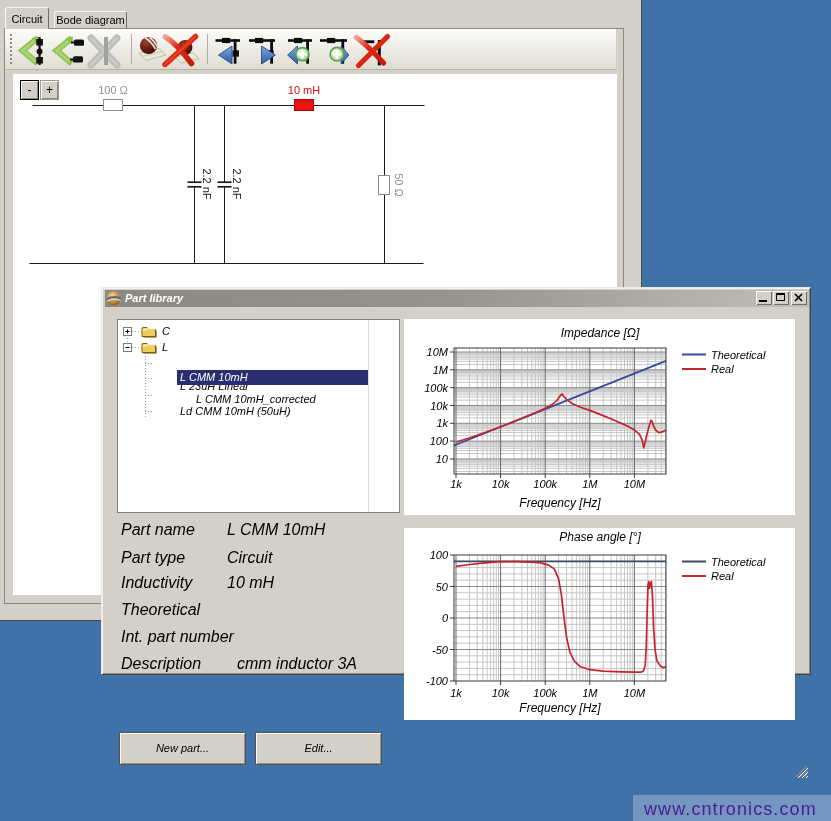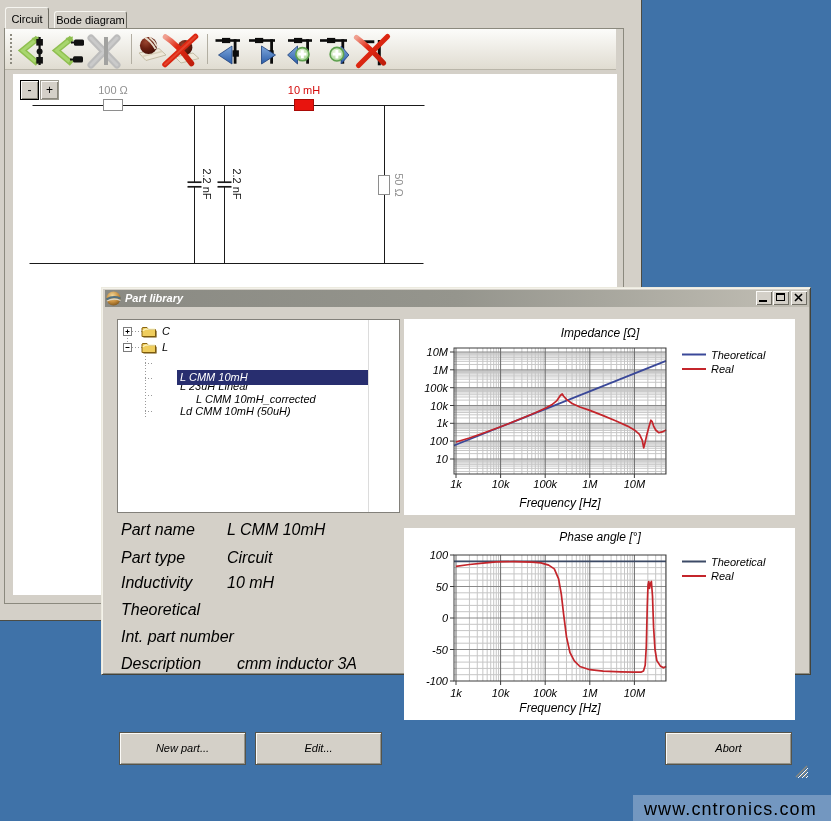--- a/index.html
+++ b/index.html
@@ -30,21 +30,21 @@
   box-shadow: inset 1px 1px 0 #fbfaf7, inset -1px -1px 0 #6f6d64; }
 #tree { left:15px; top:31px; width:283px; height:194px; background:#fff;
   border:1px solid #82807a; }
 .trow { position:absolute; height:15px; font-size:11px; line-height:15px; white-space:nowrap; }
 .chart { background:#fff; }
 .btn { position:absolute; width:127px; height:33px; background:#d4d0c8; border:1px solid #55544b;
   box-shadow: inset 1px 1px 0 #fbfaf7, inset -1px -1px 0 #96948a;
   font-size:11px; text-align:center; line-height:31px; }
 .lab { position:absolute; font-size:16px; color:#000; white-space:nowrap; }
 #wm { left:633px; top:795px; width:198px; height:26px; background:#7397c0; }
-#wmtx { left:11px; top:4px; font-size:18px; letter-spacing:1.1px; color:#000000; }
+#wmtx { left:11px; top:4px; font-size:18px; letter-spacing:1.1px; color:#4c1d95; }
 </style>
 </head>
 <body>
 <div class="abs" id="mainwin">
   <div class="abs tab t11" style="left:5px; top:7px; width:44px; height:22px; line-height:22px; background:#d4d0c8; z-index:2; border-bottom:1px solid #d4d0c8;">Circuit</div>
   <div class="abs tab t11" style="left:54px; top:11px; width:73px; height:17px; line-height:17px;">Bode diagram</div>
   <div class="abs" id="pane"></div>
   <div class="abs" id="toolbar">
     <div style="position:absolute; left:5px; top:5px; width:2px; height:30px;
       background:repeating-linear-gradient(#8d8b80 0 2px, transparent 2px 4px);"></div>
@@ -460,21 +460,20 @@
 <text x="230.4" y="169" font-size="11" text-anchor="middle" fill="#000">10M</text>
 <text x="196" y="13" font-size="12" text-anchor="middle" fill="#000">Phase angle [°]</text>
 <text x="156" y="184" font-size="12" text-anchor="middle" fill="#000">Frequency [Hz]</text>
 <line x1="278" y1="33.5" x2="302" y2="33.5" stroke="#3c4a66" stroke-width="2"></line>
 <text x="307" y="38" font-size="11" fill="#000">Theoretical</text>
 <line x1="278" y1="48" x2="302" y2="48" stroke="#c4252b" stroke-width="2"></line>
 <text x="307" y="52" font-size="11" fill="#000">Real</text>
 </svg></div>
   <div class="btn" style="left:153px; top:444px;">Edit...</div>
   <div class="btn" style="left:17px; top:444px;">New part...</div>
-  <div class="btn" style="left:563px; top:444px;">Abort</div>
   <svg class="abs" style="left:690px; top:474px;" width="16" height="16">
     <g stroke="#8a887d" stroke-width="1.5">
       <line x1="15" y1="4" x2="4" y2="15"></line>
         <line x1="15" y1="8" x2="8" y2="15"></line>
         <line x1="15" y1="12" x2="12" y2="15"></line>
     </g>
     <g stroke="#fbfaf7" stroke-width="1">
       <line x1="16" y1="6" x2="6" y2="16"></line>
         <line x1="16" y1="10" x2="10" y2="16"></line>
         <line x1="16" y1="14" x2="14" y2="16"></line>

